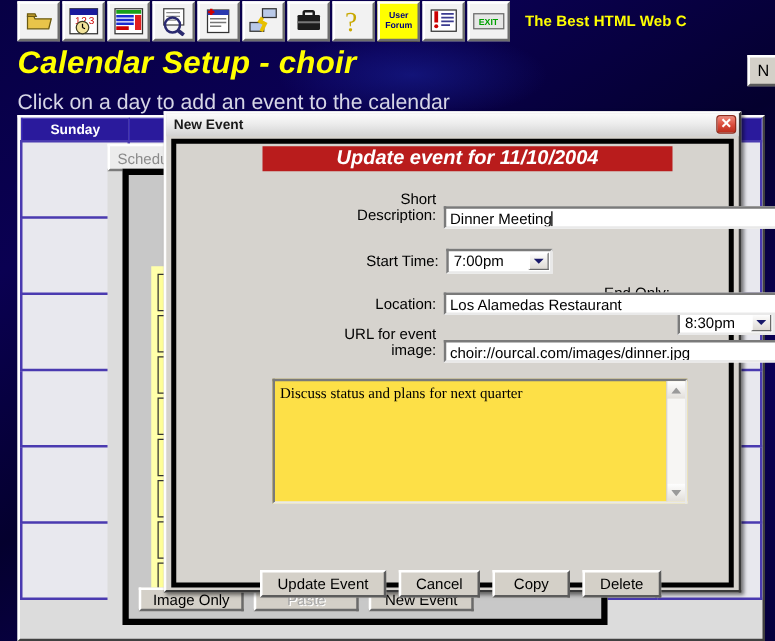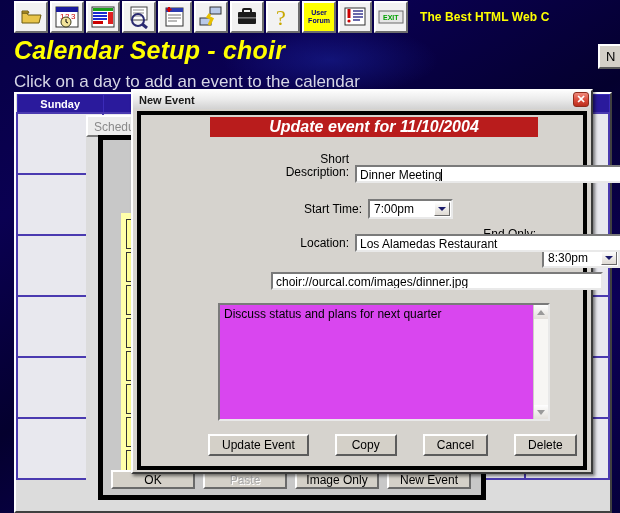--- a/index.html
+++ b/index.html
@@ -343,26 +343,27 @@
     align-items: center;
     justify-content: center;
     box-sizing: border-box;
   }
   .sel-arrow svg { display:block; }
 
   .ta-wrap {
     position: absolute;
     left: 218px; top: 303px;
     width: 332px;
-    height: 118px;
-    background: #d946ef;
+    height: 100px;
+    background: #fde047;
     border: 2px solid;
     border-color: #7a7a7a #e9e9e9 #e9e9e9 #7a7a7a;
     box-sizing: border-box;
     display: flex;
+    font-family: Liberation Serif, serif;
   }
   .ta-text {
     flex: 1;
     font-size: 12px;
     color: #000;
     padding: 2px 4px;
     line-height: 14px;
     overflow: hidden;
   }
   .ta-scroll {
@@ -378,23 +379,23 @@
     height: 14px;
     background: linear-gradient(to bottom,#fefefe,#e2dfda);
     display: flex;
     align-items: center;
     justify-content: center;
   }
   .sb-track { flex: 1; background: #f7f6f4; }
 
   .dlg-buttons {
     position: absolute;
-    left: 208px; top: 434px;
-    display: flex;
-    gap: 26px;
+    left: 208px; top: 456px;
+    display: flex;
+    gap: 10px;
   }
   .dlg-btn {
     height: 22px;
     padding: 0 12px;
     min-width: 62px;
     background: #d4d0c8;
     border: 2px solid;
     border-color: #ffffff #5c5c5c #5c5c5c #ffffff;
     box-sizing: border-box;
     font-size: 12px;
@@ -592,23 +593,22 @@
         <div class="slot"></div>
         <div class="slot"></div>
         <div class="slot"></div>
         <div class="slot"></div>
         <div class="slot"></div>
         <div class="slot"></div>
         <div class="slot"></div>
         <div class="slot"></div>
       </div>
       <div class="sched-buttons">
-        <div class="sched-btn">OK</div>
+        <div class="sched-btn">Image Only</div>
         <div class="sched-btn disabled">Paste</div>
-        <div class="sched-btn">Image Only</div>
         <div class="sched-btn">New Event</div>
       </div>
     </div>
   </div>
 
   <div class="dialog">
 
     <div class="dlg-title">
       <span class="dlg-title-text">New Event</span>
       <div class="dlg-close">✕</div>
@@ -621,21 +621,21 @@
     <div class="field-row" style="left:140px; top:62px;">
       <div class="fld-label" style="width:76px;">
         <div>Short</div>
         <div>Description:</div>
       </div>
       <div class="txt-input" style="width:332px; margin-left:6px; margin-top:12px;">
         <span>Dinner Meeting</span><span class="caret"></span>
       </div>
     </div>
 
-    <div class="field-row" style="left:168px; top:108px; align-items:center;">
+    <div class="field-row" style="left:157px; top:108px; align-items:center;">
       <div class="fld-label" style="width:61px;">Start Time:</div>
       <div class="sel" style="width:85px; margin-left:6px;">
         <span>7:00pm</span>
         <span class="sel-arrow">
           <svg width="8" height="6" viewBox="0 0 8 6">
               <path d="M0 1 L4 5 L8 1 Z" fill="#1a1a6a"></path>
             </svg>
         </span>
       </div>
     </div>
@@ -652,20 +652,24 @@
     </div>
 
     <div class="field-row" style="left:164px; top:143px; align-items:center;">
       <div class="fld-label" style="width:52px;">Location:</div>
       <div class="txt-input" style="width:332px; margin-left:6px;">
         <span>Los Alamedas Restaurant</span>
       </div>
     </div>
 
     <div class="field-row" style="left:132px; top:170px;">
+      <div class="fld-label" style="width:84px;">
+        <div>URL for event</div>
+        <div>image:</div>
+      </div>
       <div class="txt-input" style="width:332px; margin-left:6px; margin-top:11px;">
         <span>choir://ourcal.com/images/dinner.jpg</span>
       </div>
     </div>
 
     <div class="field-row" style="left:140px; top:211px;">
       <div class="fld-label" style="width:76px;">
         <div>Long</div>
         <div>Description:</div>
       </div>
@@ -684,18 +688,18 @@
       <div class="sb-arrow">
         <svg width="8" height="5" viewBox="0 0 8 5">
             <path d="M0 0 L8 0 L4 5 Z" fill="#9a9a9a"></path>
           </svg>
       </div>
     </div>
   </div>
 
   <div class="dlg-buttons">
     <div class="dlg-btn">Update Event</div>
+    <div class="dlg-btn">Cancel</div>
     <div class="dlg-btn">Copy</div>
-    <div class="dlg-btn">Cancel</div>
     <div class="dlg-btn">Delete</div>
   </div>
 
 </div>
 
 </body></html>

